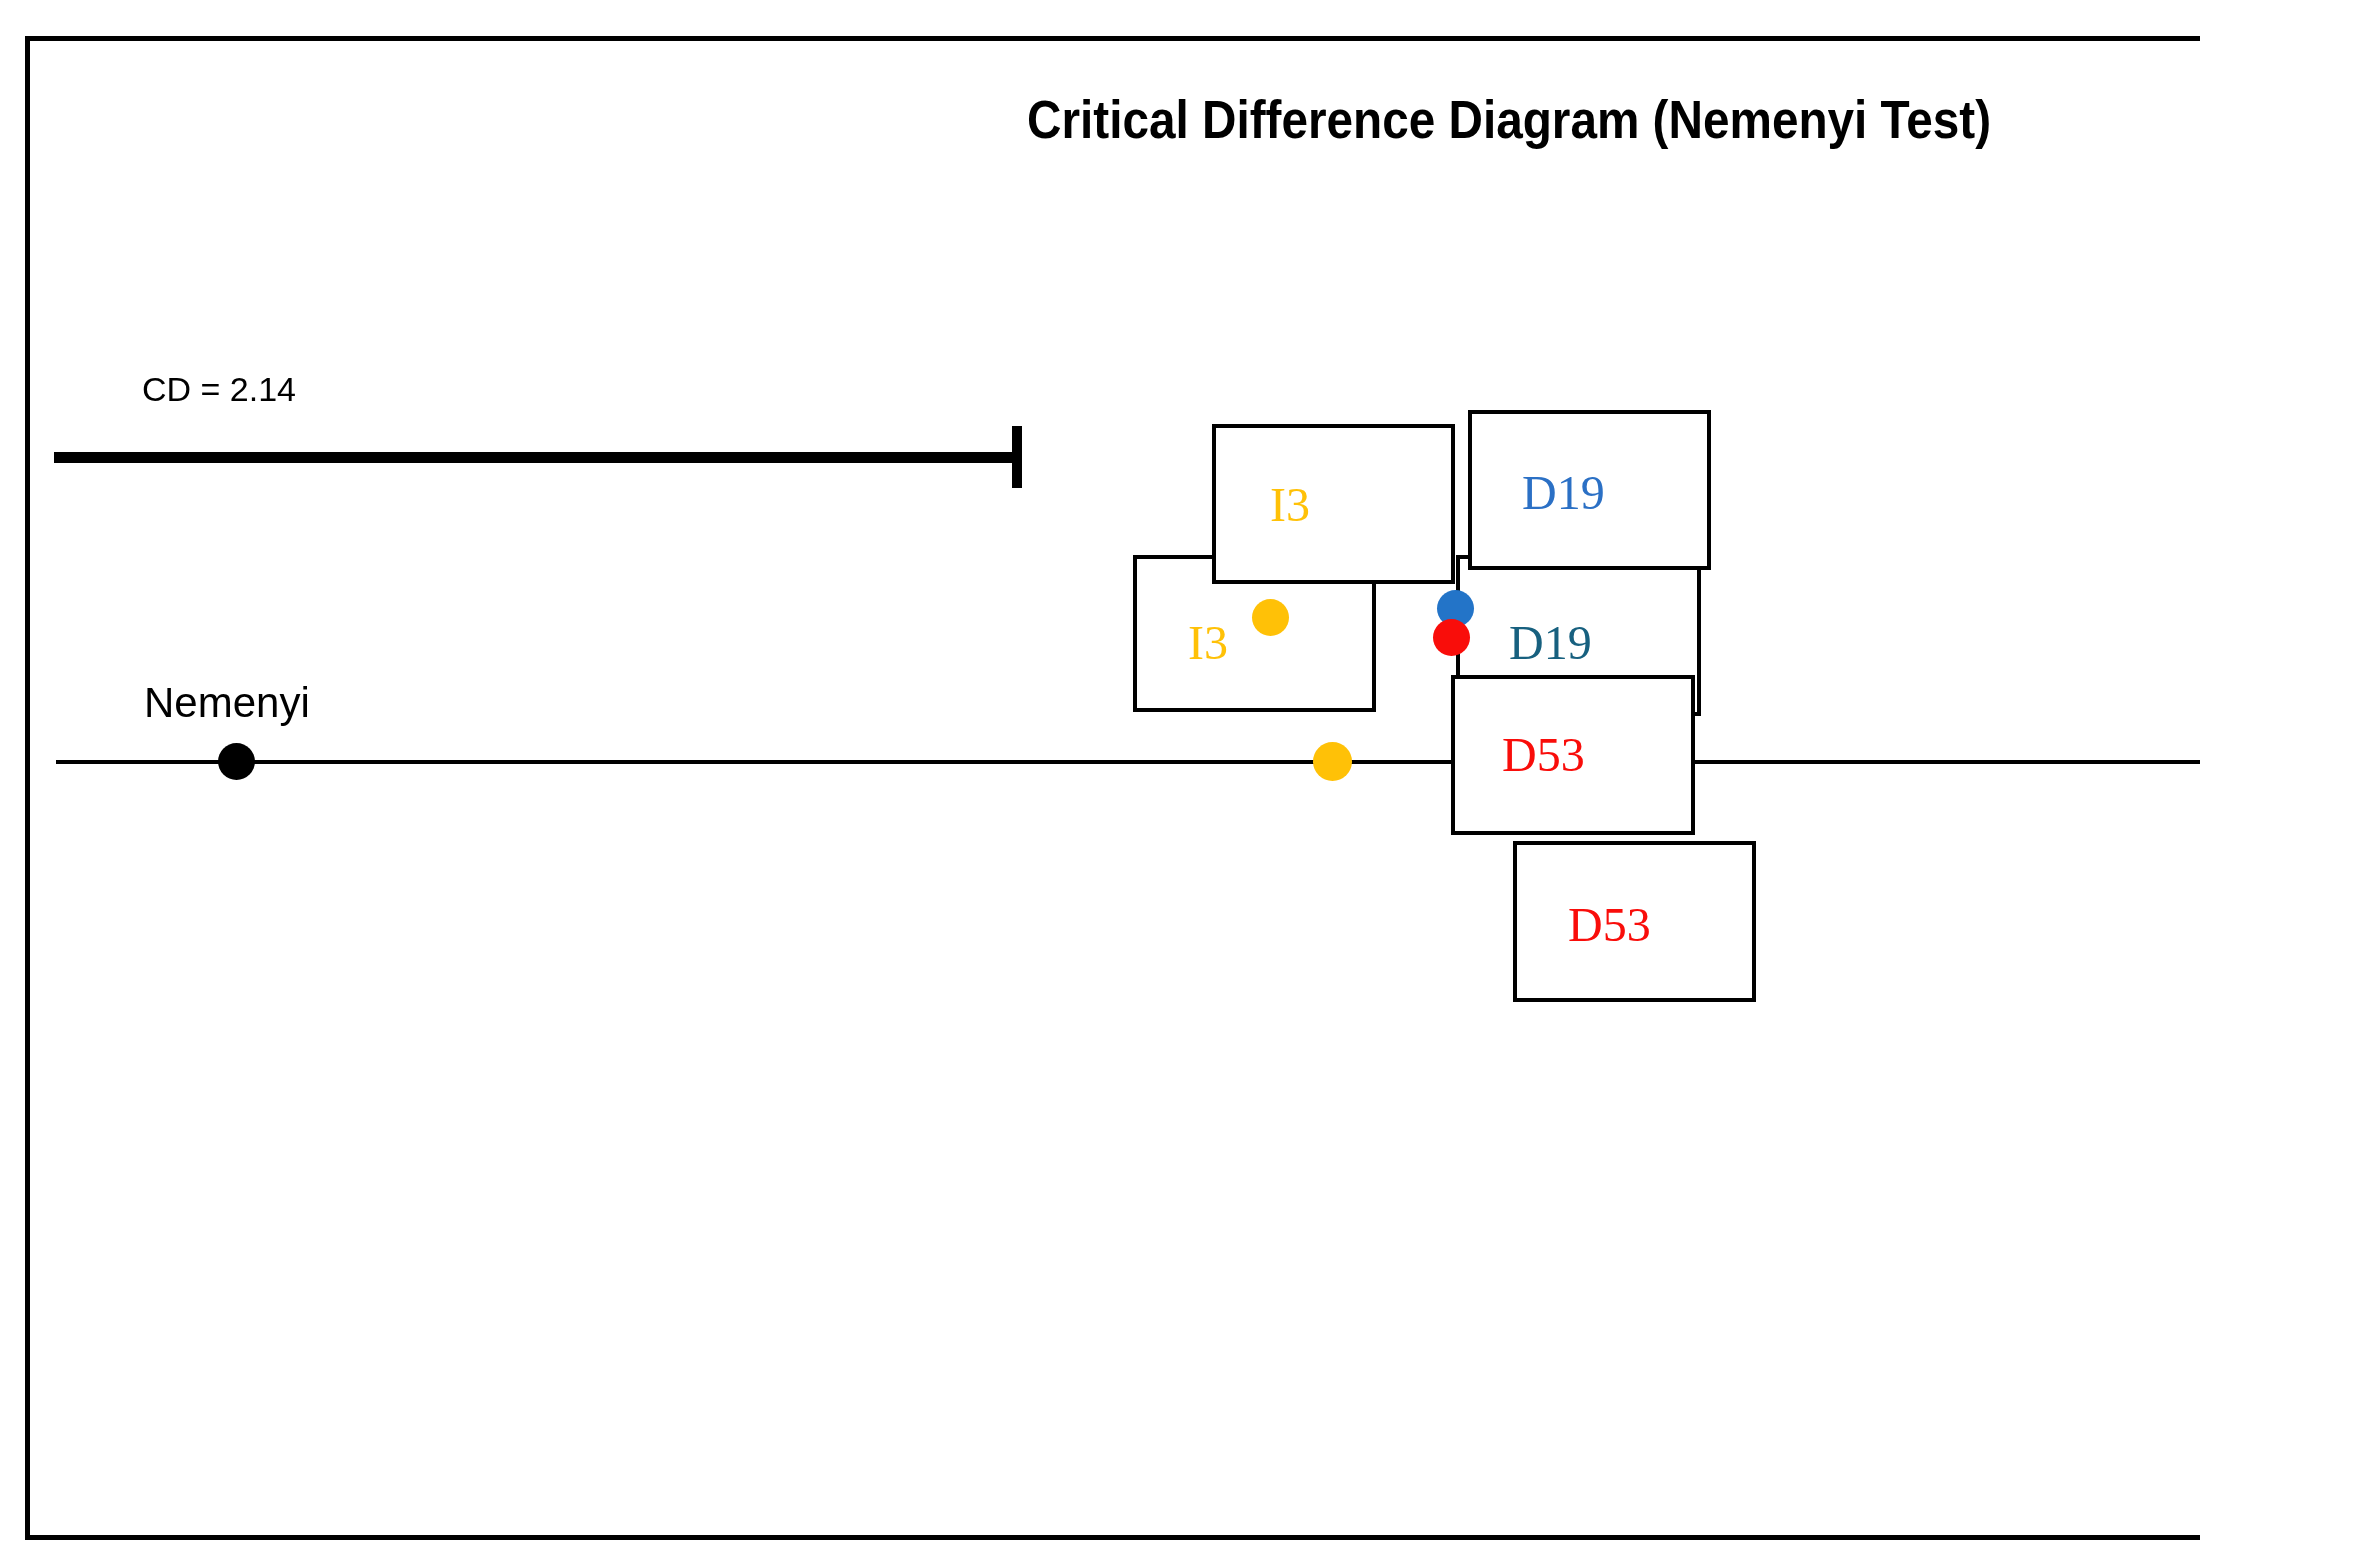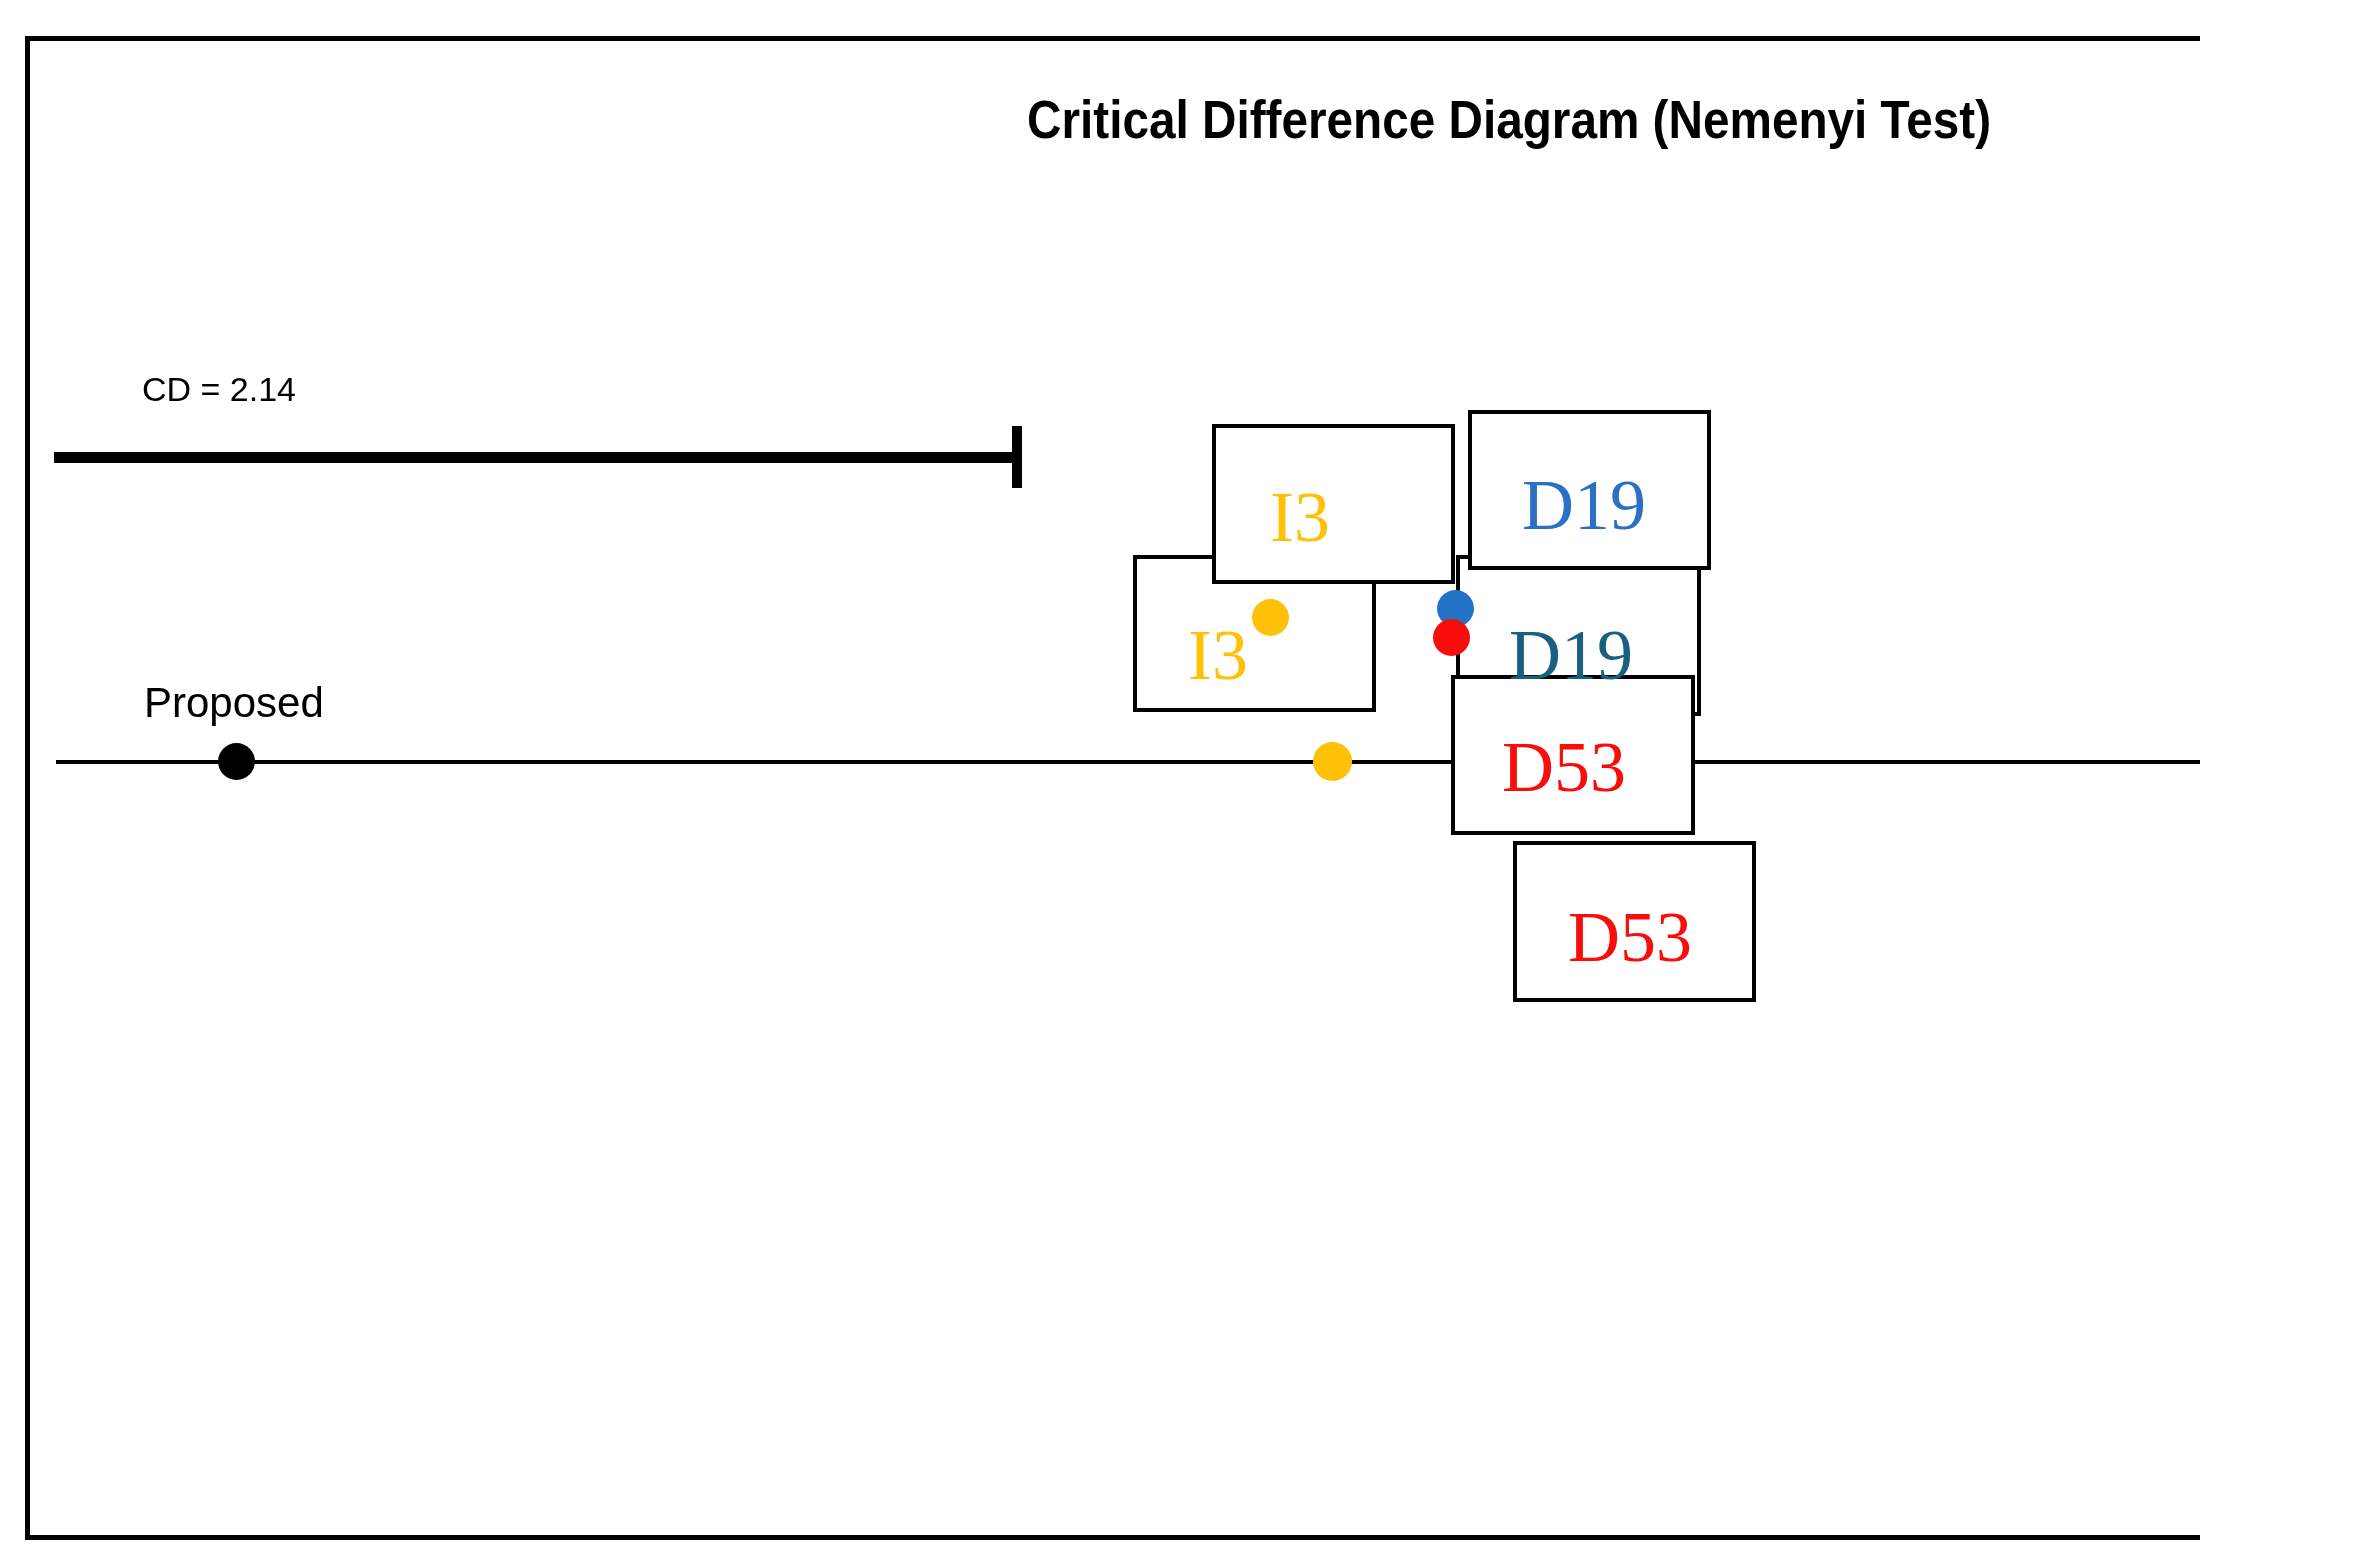--- a/index.html
+++ b/index.html
@@ -16,21 +16,21 @@
   .proposed-label{position:absolute;left:144px;top:670px;font-size:42px;color:#000;line-height:1;white-space:nowrap;}
 
   .node-box{position:absolute;background:#fff;border:4.4px solid #000;box-sizing:border-box;}
   .box-i3-upper {left:1212px;top:412px;width:243px;height:160px;z-index:3;}
   .box-d19-upper{left:1468px;top:398px;width:243px;height:160px;z-index:3;}
   .box-i3-lower {left:1133px;top:543px;width:243px;height:157px;z-index:2;}
   .box-d19-lower{left:1456px;top:543px;width:245px;height:161px;z-index:2;}
   .box-d53-upper{left:1451px;top:663px;width:244px;height:160px;z-index:4;}
   .box-d53-lower{left:1513px;top:829px;width:243px;height:161px;z-index:4;}
 
-  .box-label{position:absolute;font-family:"Liberation Serif",serif;font-size:72px;line-height:1;
+  .box-label{position:absolute;font-family:"Liberation Serif",serif;font-size:48px;line-height:1;
           white-space:nowrap;z-index:10;}
   .lbl-i3-upper {left:1270px;top:469px;color:#FFC107;}
   .lbl-d19-upper{left:1522px;top:457px;color:#2B70C5;}
   .lbl-i3-lower {left:1188px;top:607px;color:#FFC107;}
   .lbl-d19-lower{left:1509px;top:607px;color:#17607F;}
   .lbl-d53-upper{left:1502px;top:719px;color:#F90D0A;}
   .lbl-d53-lower{left:1568px;top:889px;color:#F90D0A;}
 
   .dot{position:absolute;width:37px;height:37px;border-radius:50%;z-index:20;}
   .dot-proposed{left:218px;top:731px;background:#000000;}
@@ -45,21 +45,21 @@
 <div class="figure">
   <div class="figure-border"></div>
 
   <div class="chart-title">Critical Difference Diagram (Nemenyi Test)</div>
 
   <div class="cd-label">CD = 2.14</div>
   <div class="cd-bar"></div>
   <div class="cd-bar-tick"></div>
 
   <div class="rank-axis"></div>
-  <div class="proposed-label">Proposed</div>
+  <div class="proposed-label">Nemenyi</div>
 
   <div class="node-box box-i3-lower"></div>
   <div class="node-box box-d19-lower"></div>
   <div class="node-box box-i3-upper"></div>
   <div class="node-box box-d19-upper"></div>
   <div class="node-box box-d53-upper"></div>
   <div class="node-box box-d53-lower"></div>
 
   <span class="box-label lbl-i3-upper">I3</span>
   <span class="box-label lbl-d19-upper">D19</span>

